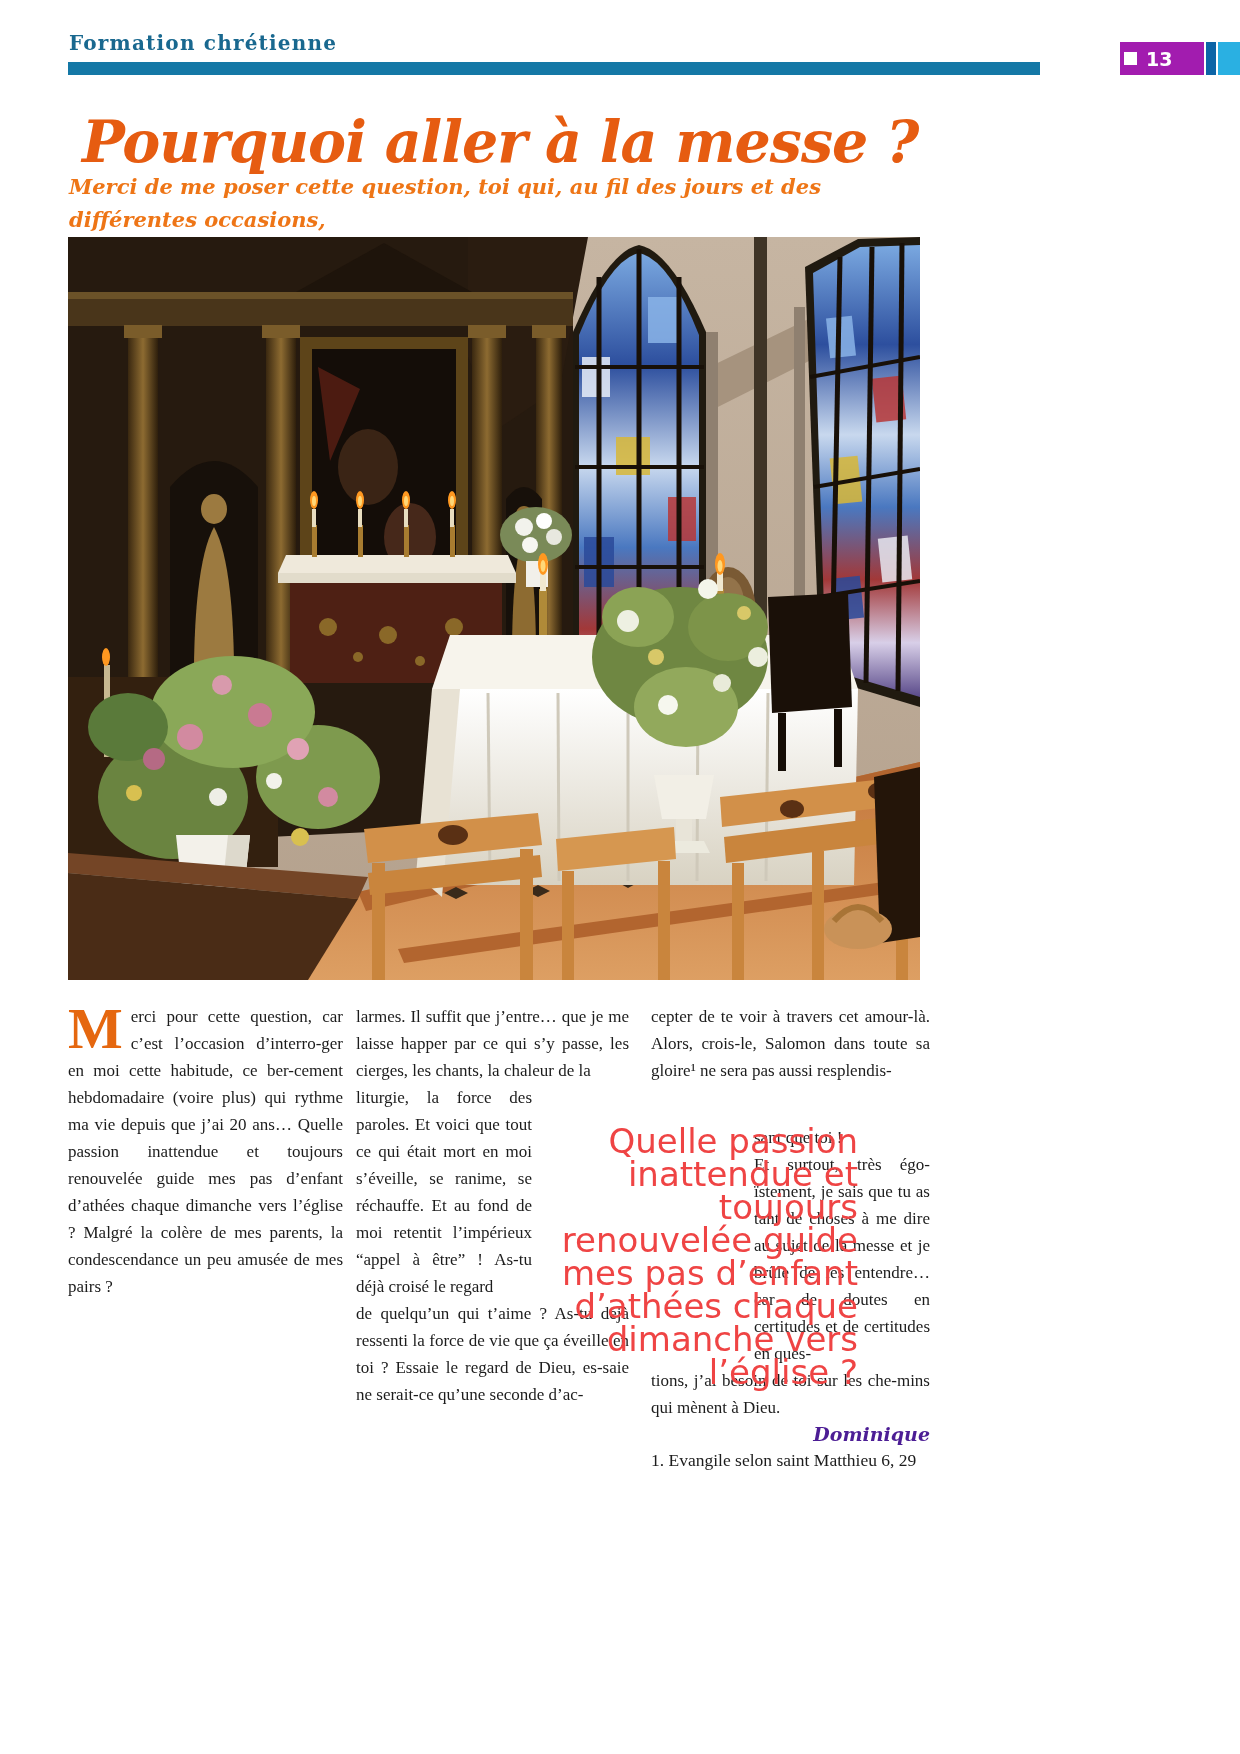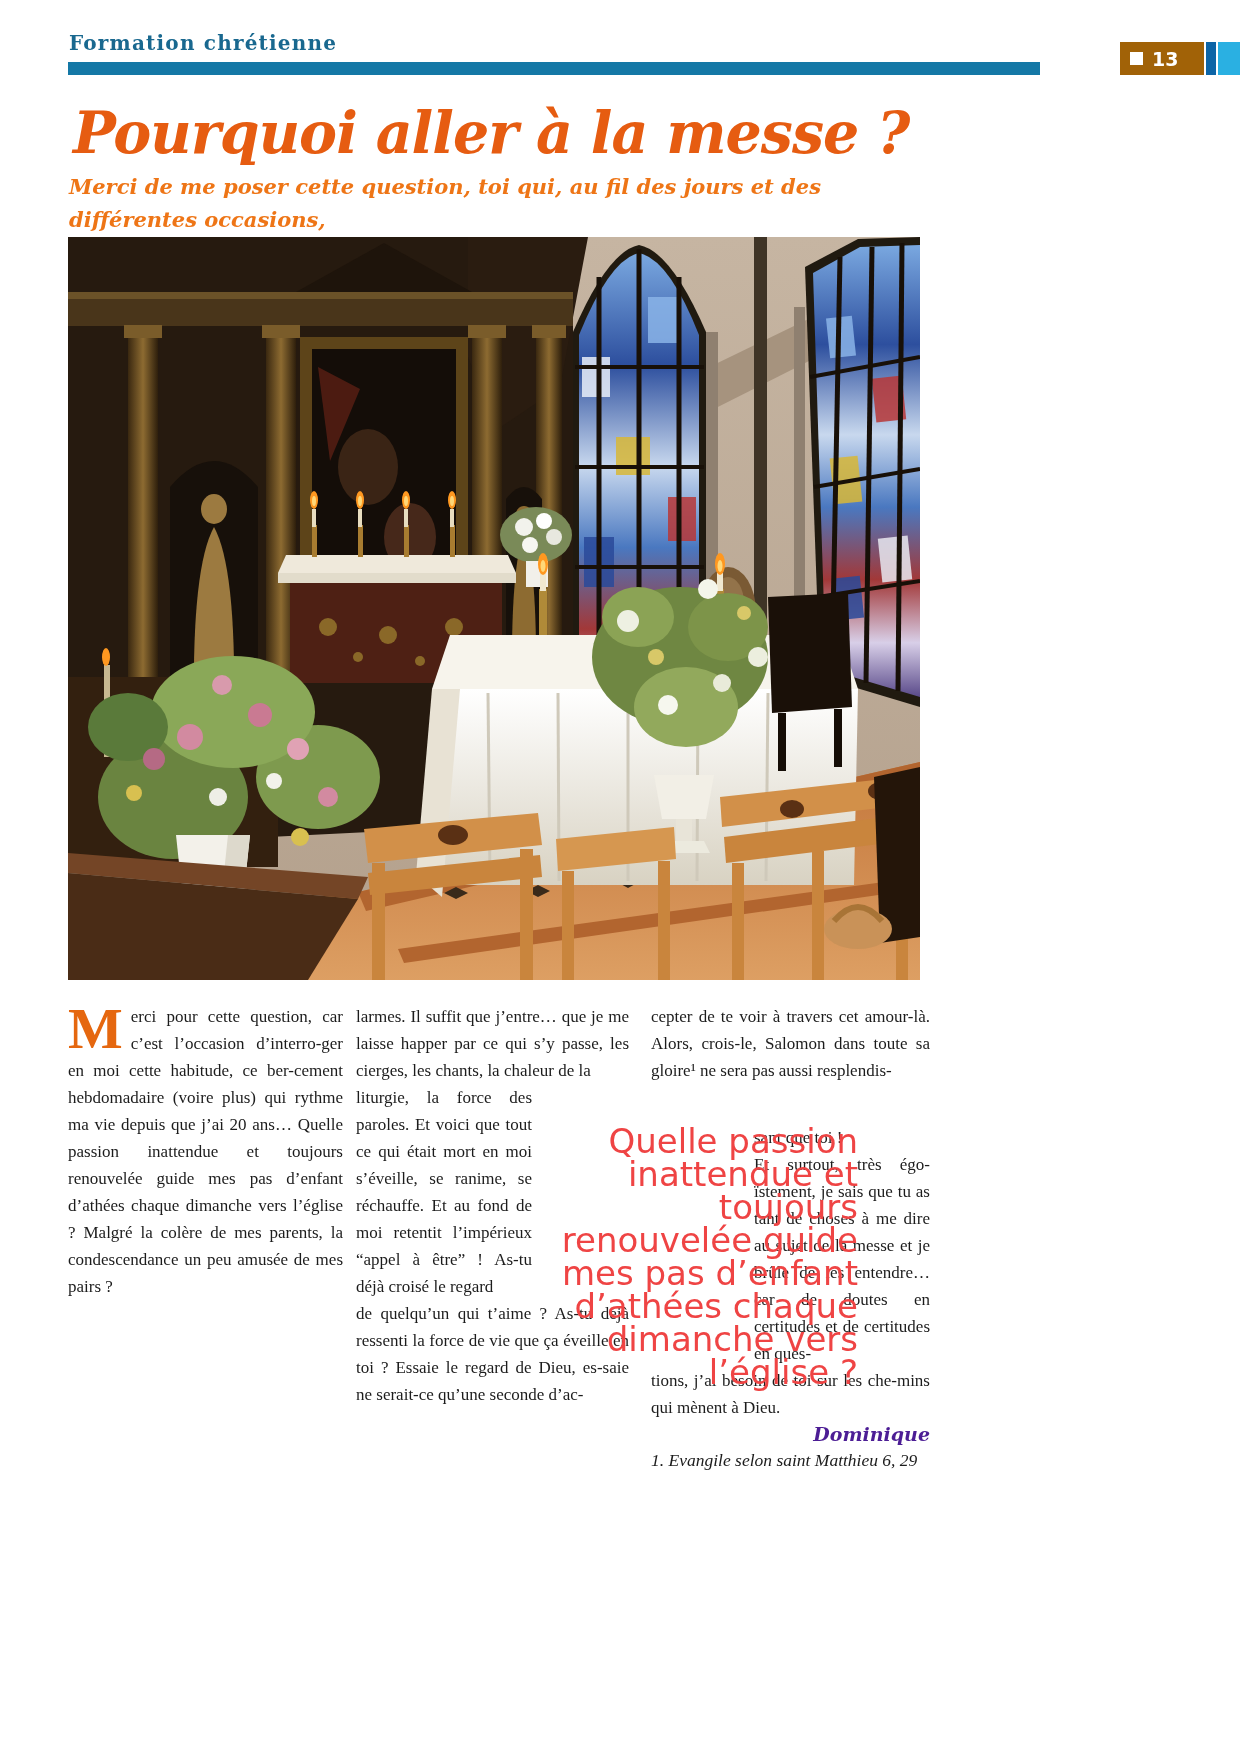--- a/index.html
+++ b/index.html
@@ -3,29 +3,29 @@
 <meta charset="utf-8">
 <style>
   html,body{margin:0;padding:0;background:#ffffff;}
   .page{position:relative;width:1240px;height:1546px;background:#ffffff;overflow:hidden;
         font-family:"Liberation Serif",serif;}
 
   
   .section-title{position:absolute;left:69px;top:31px;font-family:"DejaVu Serif",serif;
     font-weight:bold;font-size:20px;letter-spacing:1.2px;color:#19688f;}
   .header-rule{position:absolute;left:68px;top:62px;width:972px;height:13px;background:#1478a6;}
-  .pagenum-box{position:absolute;left:1120px;top:42px;width:84px;height:33px;background:#a16207;
-    display:flex;align-items:center;padding-left:10px;box-sizing:border-box;}
+  .pagenum-box{position:absolute;left:1120px;top:42px;width:84px;height:33px;background:#a21caf;
+    display:flex;align-items:center;padding-left:4px;box-sizing:border-box;}
   .pagenum-square{width:13px;height:13px;background:#ffffff;margin-right:9px;}
   .pagenum-number{color:#ffffff;font-family:"DejaVu Sans",sans-serif;font-weight:bold;font-size:19px;}
   .pagenum-dark{position:absolute;left:1206px;top:42px;width:10px;height:33px;background:#0d65a7;}
   .pagenum-light{position:absolute;left:1218px;top:42px;width:22px;height:33px;background:#2ab0e2;}
 
   
-  .article-title{position:absolute;left:66px;top:96px;width:880px;margin:7px;
+  .article-title{position:absolute;left:66px;top:96px;width:880px;margin:16px;
     font-family:"DejaVu Serif",serif;font-style:italic;font-weight:bold;
     font-size:57px;line-height:1.05;letter-spacing:-1px;color:#e65c11;}
   .article-subtitle{position:absolute;left:69px;top:170px;width:880px;
     font-family:"DejaVu Serif",serif;font-style:italic;font-weight:bold;
     font-size:21px;line-height:33px;color:#ee7516;}
 
   
   .photo{position:absolute;left:68px;top:237px;width:852px;height:743px;margin:0;overflow:hidden;}
 
   
@@ -37,21 +37,21 @@
   .col-2{left:288px;width:273px;}
   .col-3{left:583px;width:279px;}
   .dropcap{float:left;font-family:"Liberation Serif",serif;font-weight:bold;
     font-size:58px;line-height:46px;color:#e5670f;padding:3px 8px 0 0;}
   .narrow-2{width:176px;}
   .narrow-3{margin-left:103px;width:176px;margin-top:40px;}
   .pull-quote{position:absolute;left:480px;top:122px;width:310px;text-align:right;
     font-family:"DejaVu Sans",sans-serif;font-size:34px;line-height:33px;color:#ef4444;}
   .signature{text-align:right;font-family:"DejaVu Serif",serif;font-style:italic;
     font-weight:bold;font-size:19px;color:#4c1d95;margin-top:4px;}
-  .footnote{font-style:italic;font-size:17.5px;line-height:24px;text-align:left;margin-top:3px;}
+  .footnote{font-size:17.5px;line-height:24px;text-align:left;margin-top:3px;}
 
   
   .bottom-bar{position:absolute;left:300px;top:1747px;width:632px;height:7px;background:#1478a6;}
 </style>
 </head>
 <body>
 
 <div class="page">
 
   <div class="section-title">Formation chrétienne</div>

